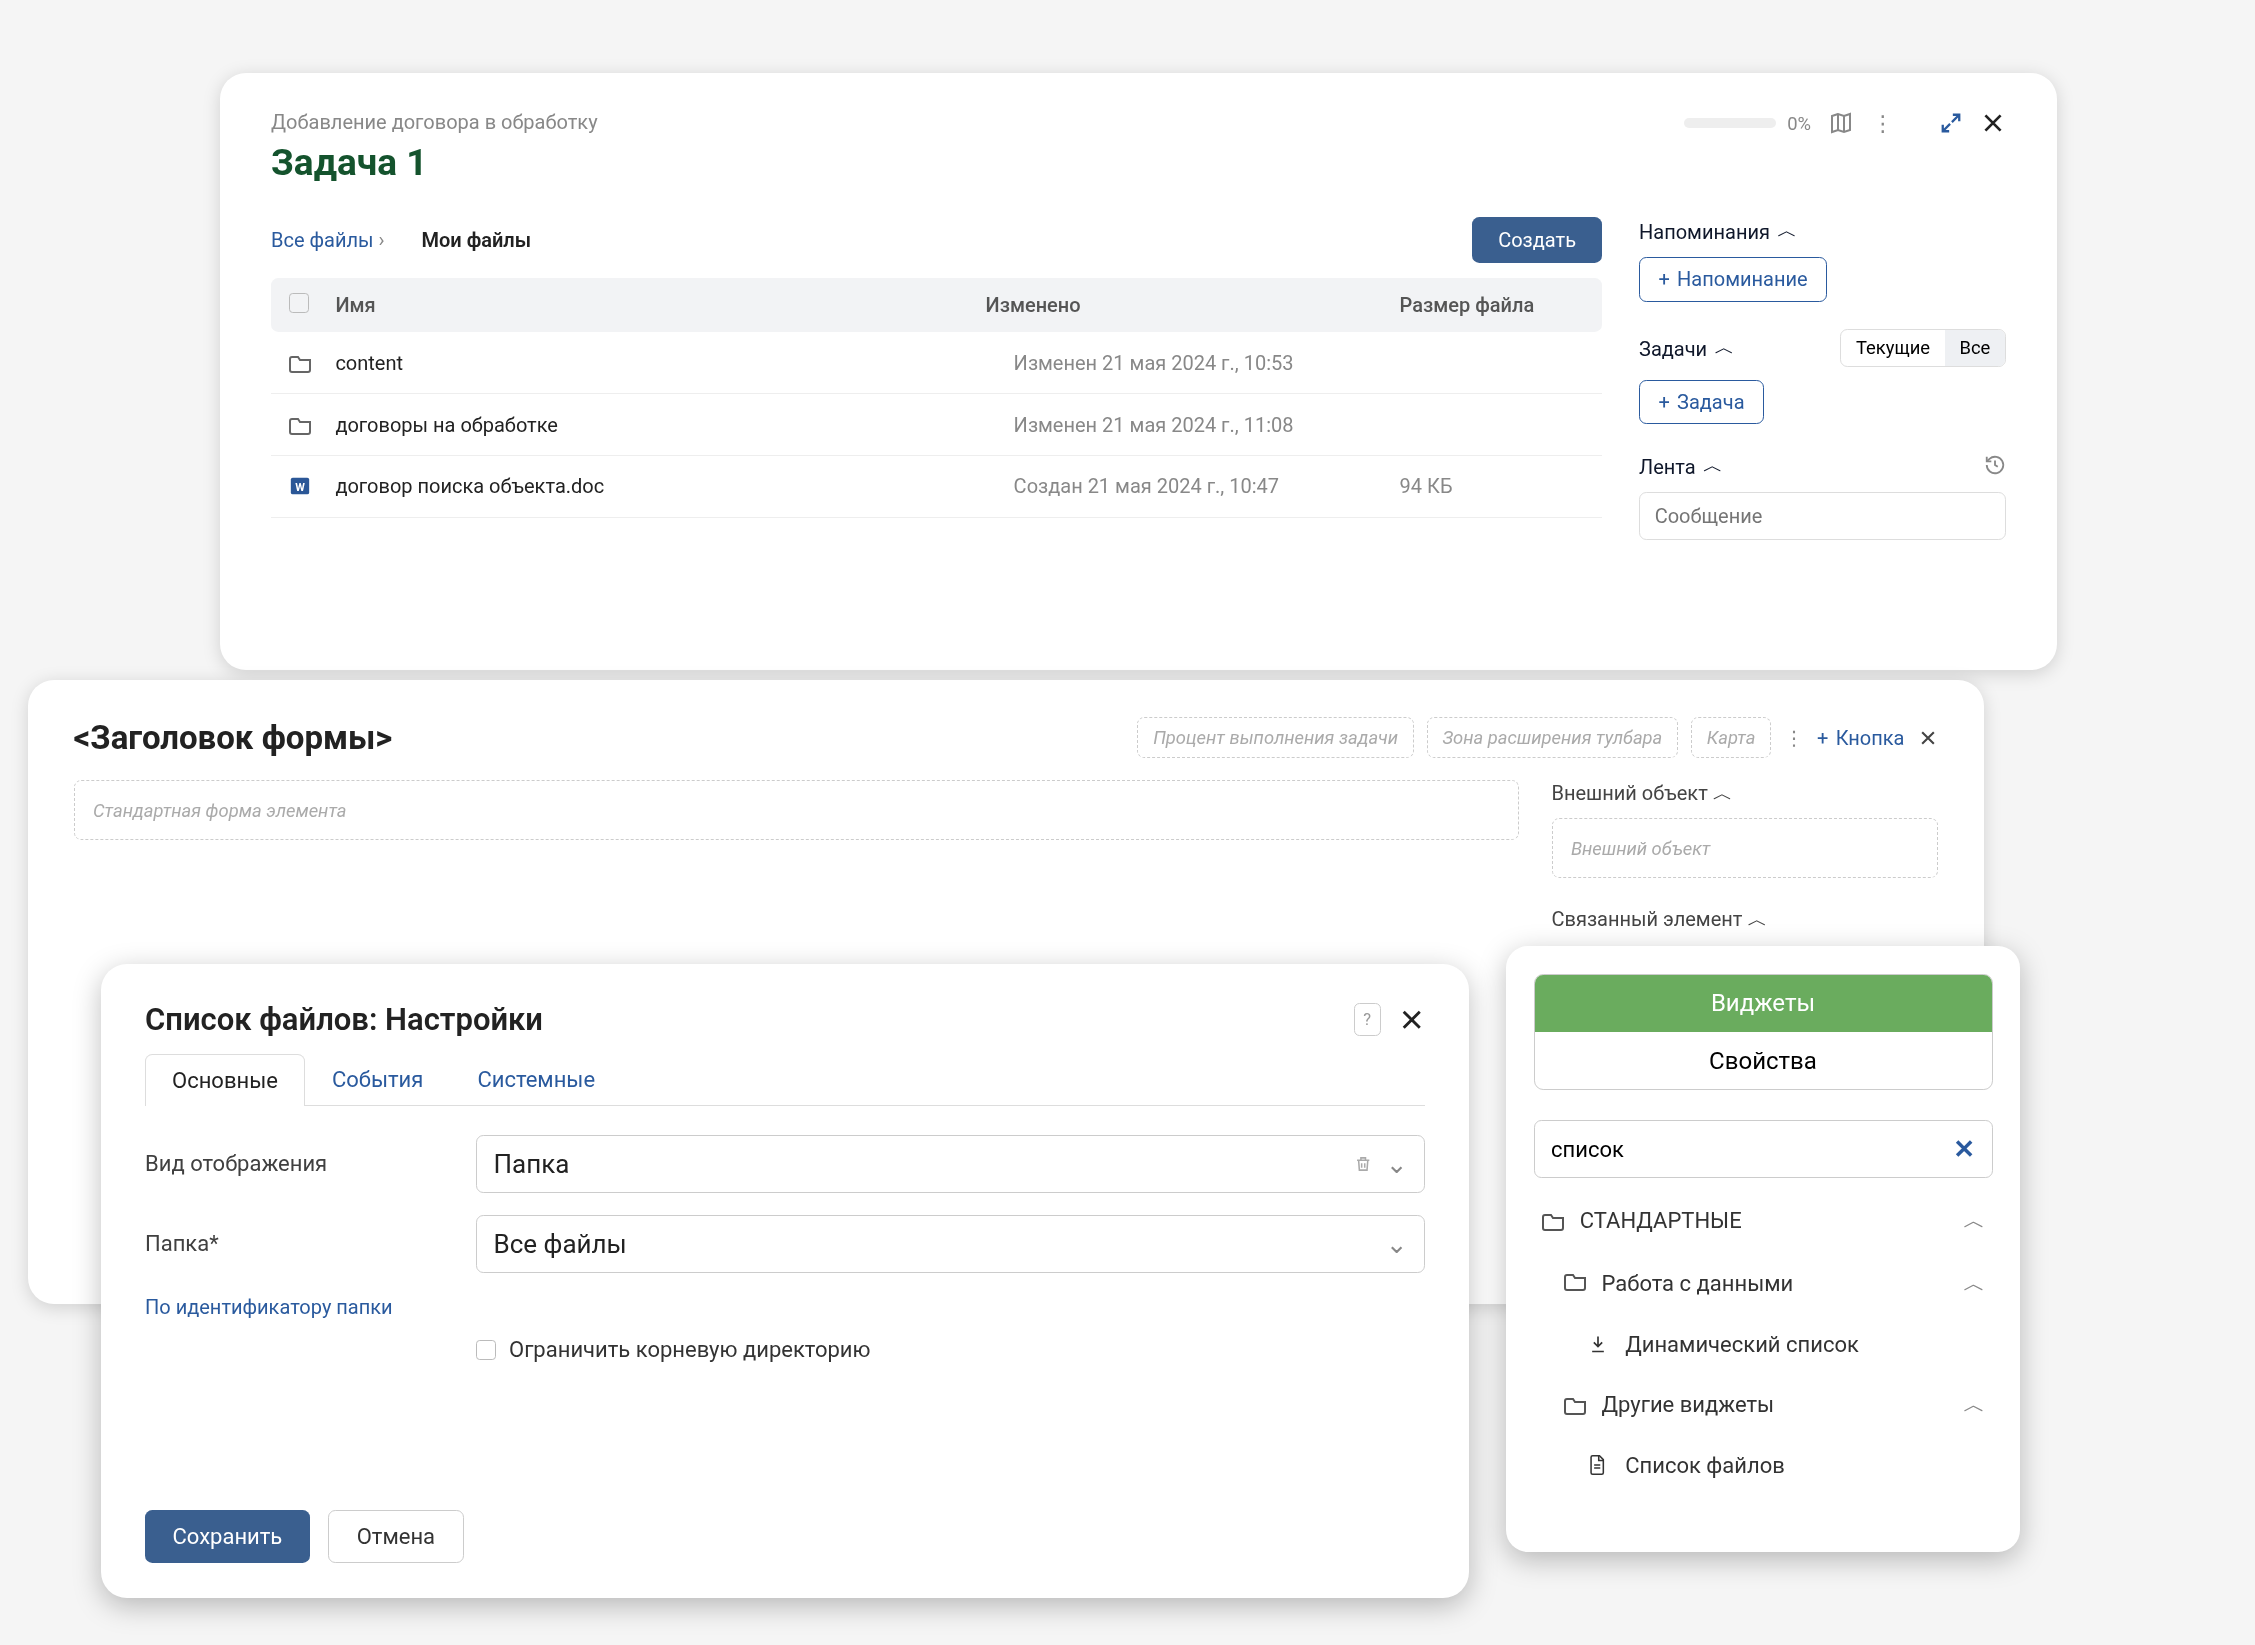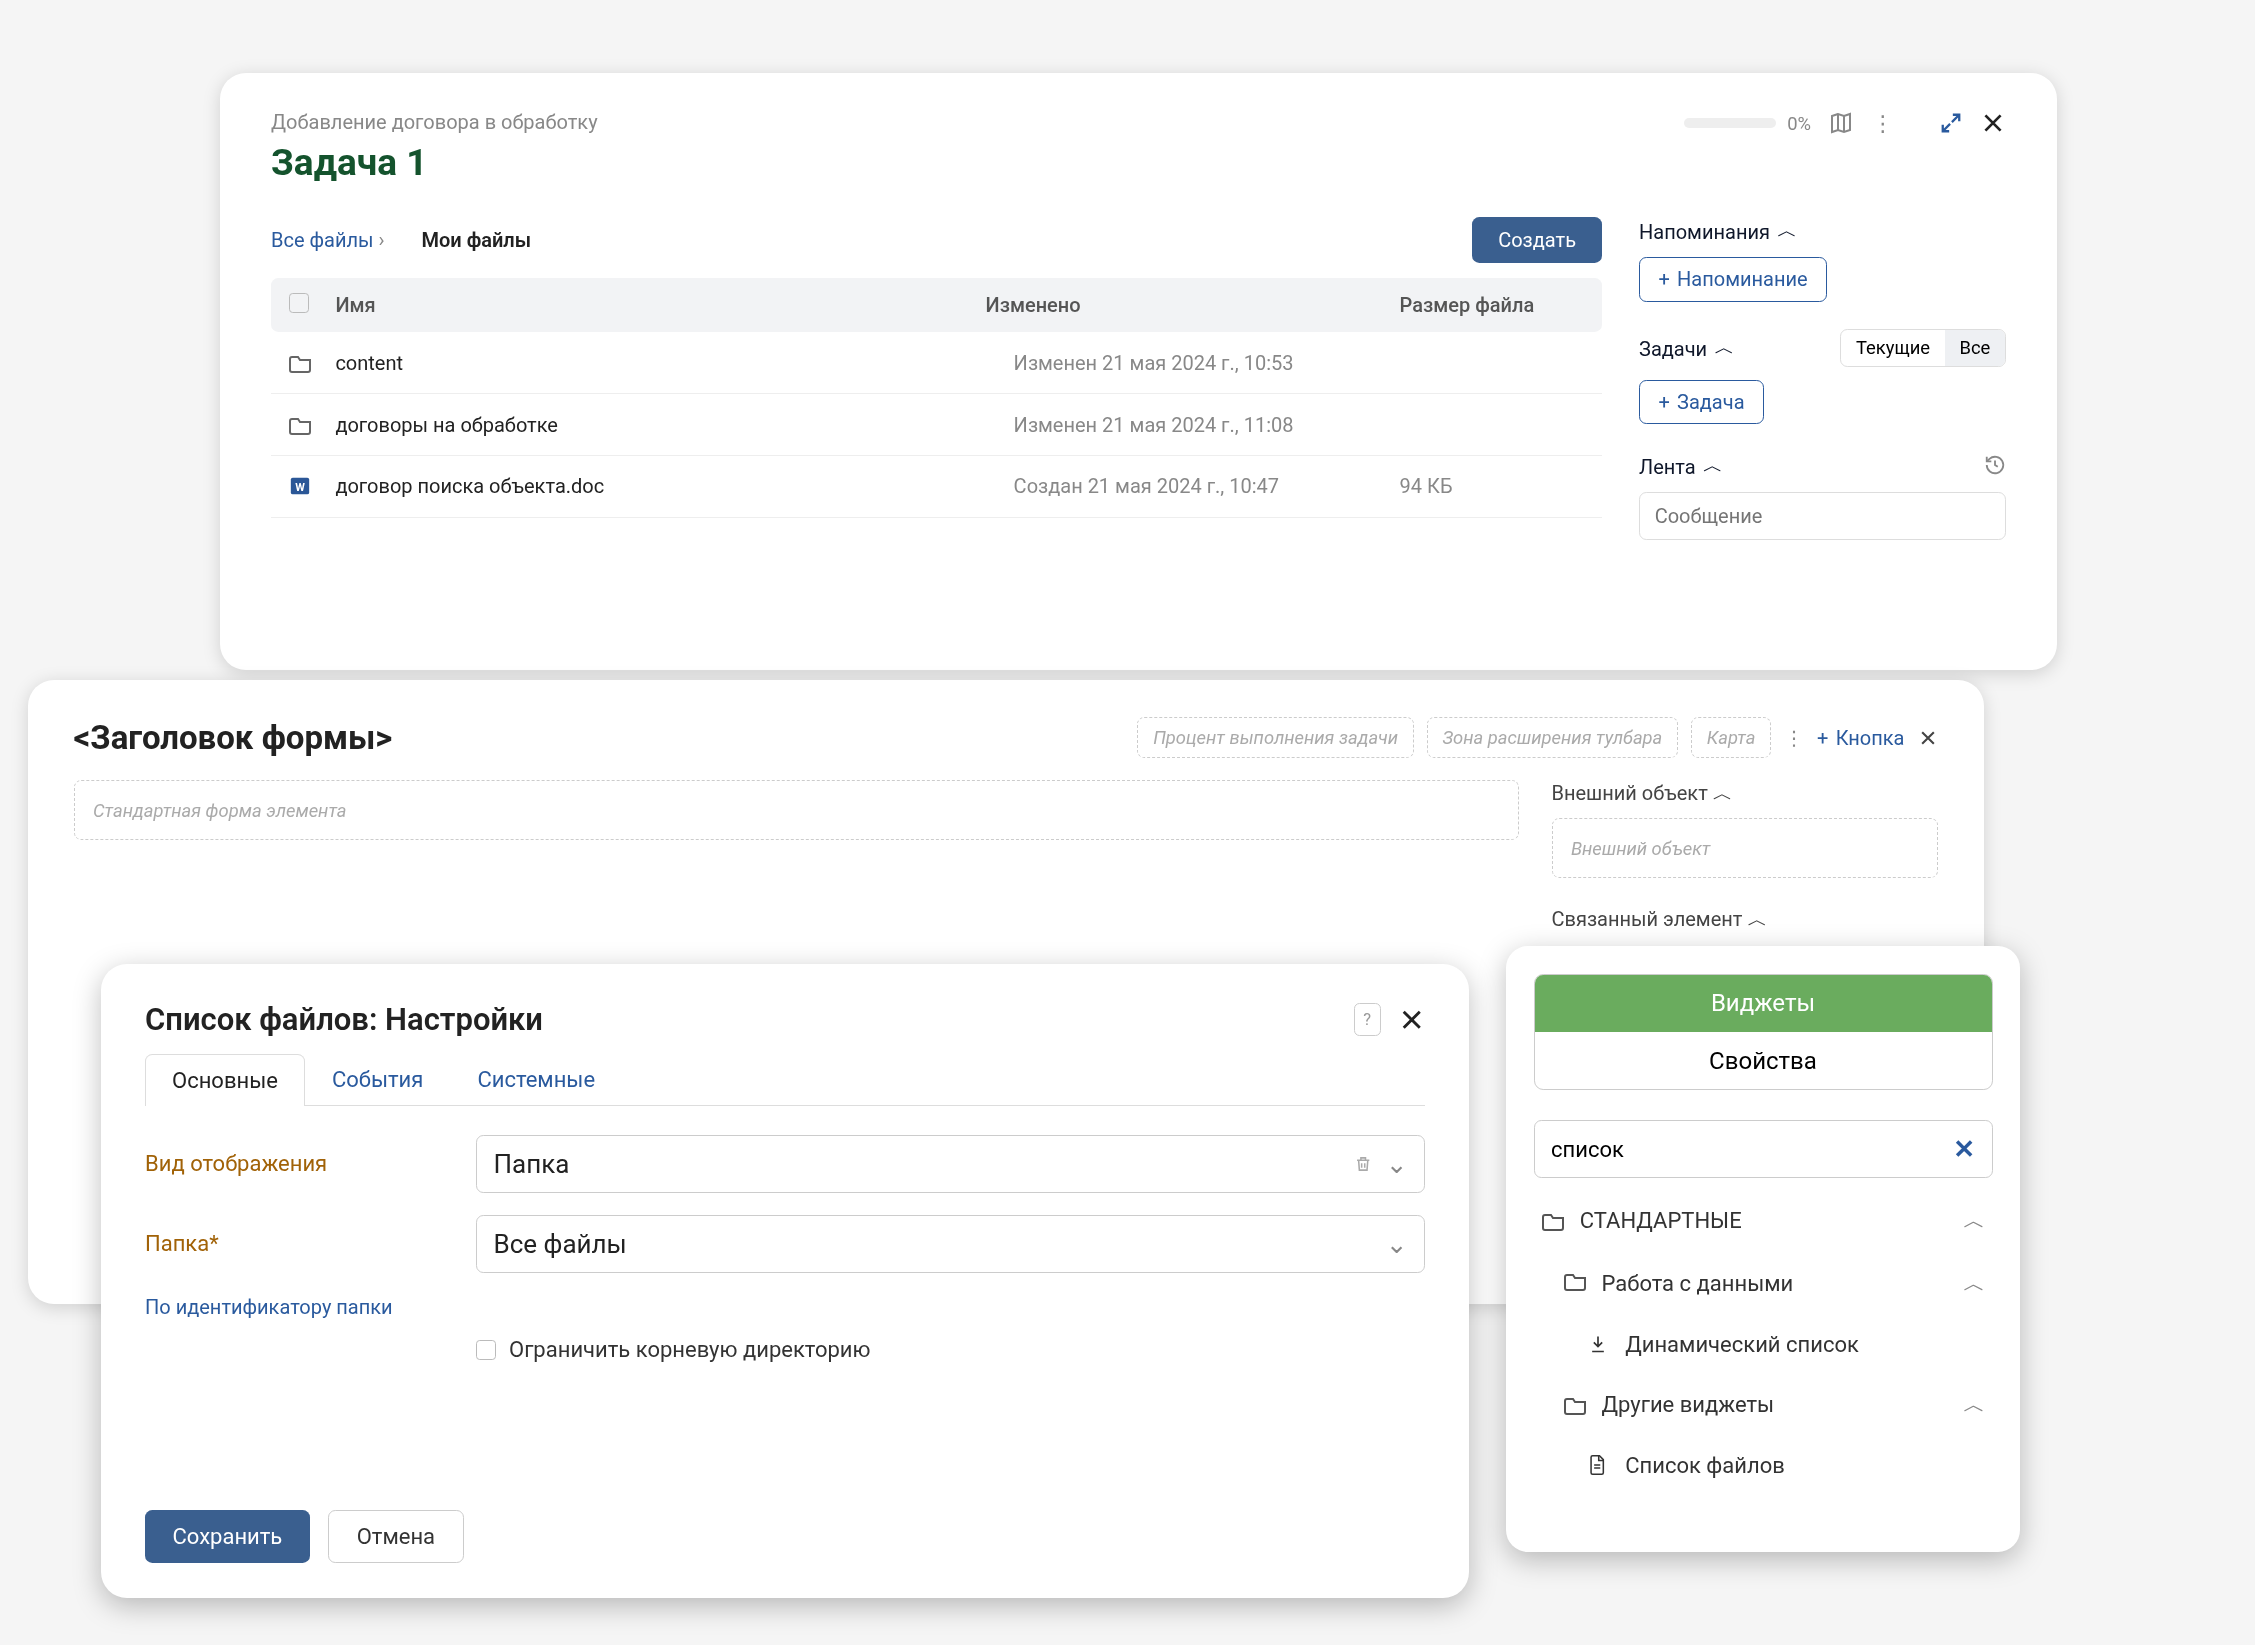--- a/index.html
+++ b/index.html
@@ -89,21 +89,21 @@
   padding: 37px 44px;
 }
 .set-head { display: flex; justify-content: space-between; align-items: center; margin-bottom: 14.7px; }
 .set-title { font-size: 31px; font-weight: 600; color: #222; }
 .set-head-icons { display: flex; gap: 16.5px; align-items: center; }
 .help-badge { width: 27.5px; height: 33px; border: 1.4px solid #ccc; border-radius: 5.5px; display: flex; align-items: center; justify-content: center; color: #999; font-size: 16.5px; }
 .tabs { display: flex; border-bottom: 0.9px solid #ddd; gap: 0; margin-bottom: 29px; }
 .tab { padding: 13px 26px; font-size: 22px; cursor: pointer; border: 0.9px solid transparent; border-bottom: none; color: #2a5a9e; }
 .tab.active { border-color: #ddd; border-radius: 7.3px 7.3px 0 0; background: #fff; color: #222; position: relative; top: 0.9px; }
 .form-row { display: flex; align-items: center; margin-bottom: 22px; }
-.form-label { width: 331px; font-size: 22px; color: #a16207; }
+.form-label { width: 331px; font-size: 22px; color: #404040; }
 .form-control { flex: 1; display: flex; align-items: center; border: 1.4px solid #ccc; border-radius: 7.3px; padding: 13px 16.5px; font-size: 26px; color: #222; justify-content: space-between; }
 .form-link { color: #2a5a9e; font-size: 20px; cursor: pointer; margin-bottom: 18.4px; display: inline-block; }
 .chk-row { display: flex; align-items: center; gap: 13px; font-size: 22px; color: #333; margin-left: 331px; }
 .set-foot { position: absolute; left: 44px; bottom: 35px; display: flex; gap: 18.4px; }
 .btn-white { background: #fff; border: 1.4px solid #ccc; border-radius: 7.3px; padding: 13px 27.5px; font-size: 22px; color: #333; cursor: pointer; }
 
 
 .panel-widgets {
   position: absolute;
   left: 1506px; top: 946px;

